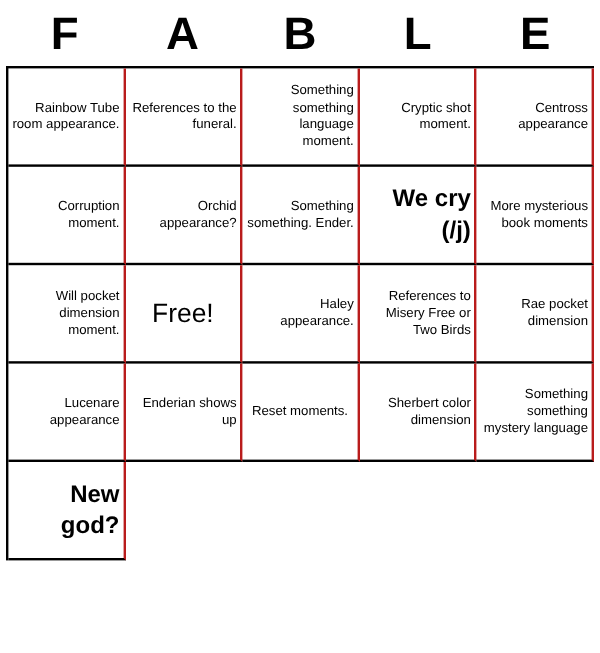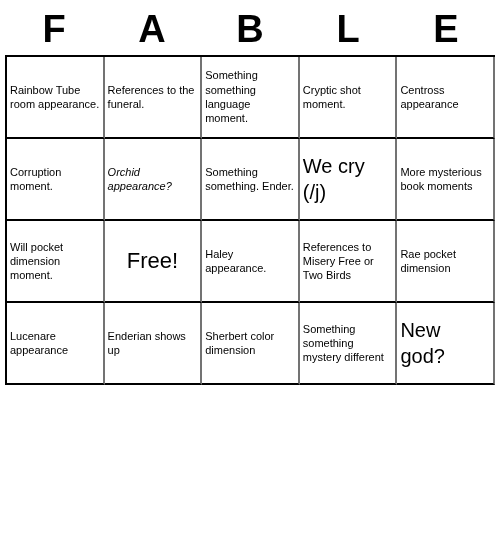--- a/index.html
+++ b/index.html
@@ -39,45 +39,44 @@
     }
 
     .grid {
       display: grid;
       grid-template-columns: repeat(5, 1fr);
       border-top: 2px solid #000;
       border-left: 2px solid #000;
     }
 
     .cell {
-      border-right: 2px solid #737373;
+      border-right: 2px solid #b91c1c;
       border-bottom: 2px solid #000;
       min-height: 82px;
       display: flex;
       align-items: center;
       justify-content: center;
-      text-align: left;
+      text-align: right;
       padding: 4px 3px;
       font-size: 11px;
       line-height: 1.3;
       color: #000;
     }
 
     .cell.large-text {
       font-size: 20px;
-      font-weight: normal;
+      font-weight: bold;
     }
 
     .cell.free {
       font-size: 22px;
       font-weight: normal;
     }
 
     .cell.italic {
-      font-style: italic;
     }
   </style>
 </head>
 <body>
 
 <div class="bingo-container">
   <div class="header-row">
   <div class="header-cell">F</div>
       <div class="header-cell">A</div>
       <div class="header-cell">B</div>
@@ -95,17 +94,18 @@
       <div class="cell">Something something. Ender.</div>
       <div class="cell large-text">We cry (/j)</div>
       <div class="cell">More mysterious book moments</div>
       <div class="cell">Will pocket dimension moment.</div>
       <div class="cell free">Free!</div>
       <div class="cell">Haley appearance.</div>
       <div class="cell">References to Misery Free or Two Birds</div>
       <div class="cell">Rae pocket dimension</div>
       <div class="cell">Lucenare appearance</div>
       <div class="cell">Enderian shows up</div>
+      <div class="cell">Reset moments.</div>
       <div class="cell">Sherbert color dimension</div>
-      <div class="cell">Something something mystery different</div>
+      <div class="cell">Something something mystery language</div>
       <div class="cell large-text">New god?</div>
     </div>
 </div>
 
 </body></html>

